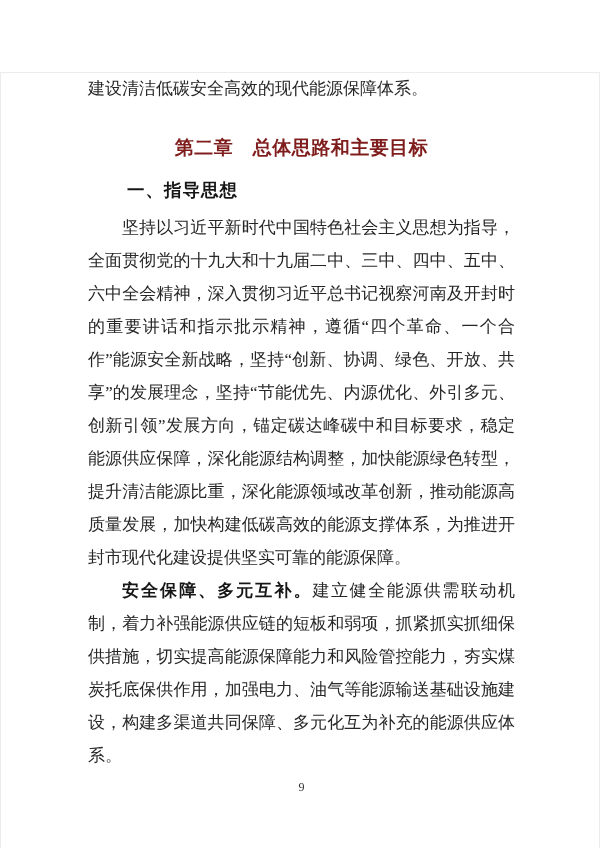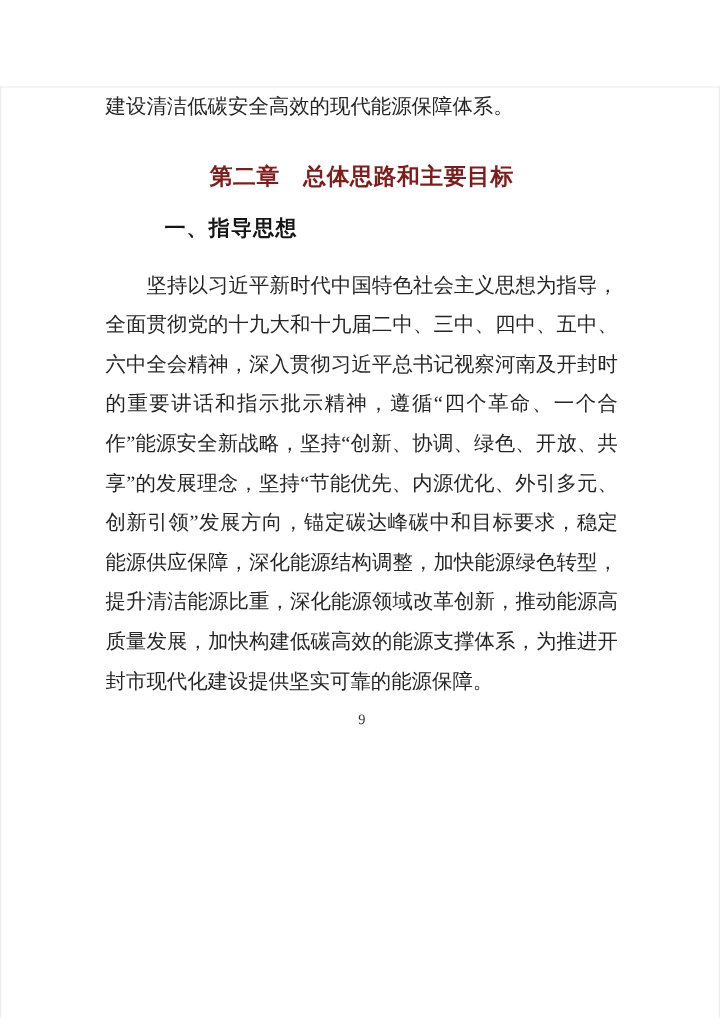--- a/index.html
+++ b/index.html
@@ -36,21 +36,21 @@
     margin: 30px 0 0 0;
     font-family: "Liberation Sans", sans-serif;
     font-size: 19px;
     line-height: 26px;
     font-weight: bold;
     color: #7f1d1d;
     text-align: center;
     letter-spacing: 0.5px;
   }
   .sub-heading {
-    margin: 14px;
+    margin: 4px;
     font-family: "Liberation Sans", sans-serif;
     font-size: 17.5px;
     line-height: 33px;
     font-weight: bold;
     color: #161616;
     text-indent: 2em;
     letter-spacing: 1px;
   }
   .sub-heading.first { margin-top: 13px; }
   .indent { text-indent: 2em; }
@@ -76,16 +76,17 @@
 
   <p class="body-text continuation">建设清洁低碳安全高效的现代能源保障体系。</p>
 
   <h1 class="chapter-heading">第二章　总体思路和主要目标</h1>
 
   <h2 class="sub-heading first">一、指导思想</h2>
 
   <p class="body-text indent">坚持以习近平新时代中国特色社会主义思想为指导，全面贯彻党的十九大和十九届二中、三中、四中、五中、六中全会精神，深入贯彻习近平总书记视察河南及开封时的重要讲话和指示批示精神，遵循“四个革命、一个合作”能源安全新战略，坚持“创新、协调、绿色、开放、共享”的发展理念，坚持“节能优先、内源优化、外引多元、创新引领”发展方向，锚定碳达峰碳中和目标要求，稳定能源供应保障，深化能源结构调整，加快能源绿色转型，提升清洁能源比重，深化能源领域改革创新，推动能源高质量发展，加快构建低碳高效的能源支撑体系，为推进开封市现代化建设提供坚实可靠的能源保障。</p>
 
 
+  <p class="body-text indent"><b class="lead-bold">安全保障、多元互补。</b><span>建立健全能源供需联动机制，着力补强能源供应链的短板和弱项，抓紧抓实抓细保供措施，切实提高能源保障能力和风险管控能力，夯实煤炭托底保供作用，加强电力、油气等能源输送基础设施建设，构建多渠道共同保障、多元化互为补充的能源供应体系。</span></p>
 
   <div class="page-number">9</div>
 
 </div>
 
 </body></html>

